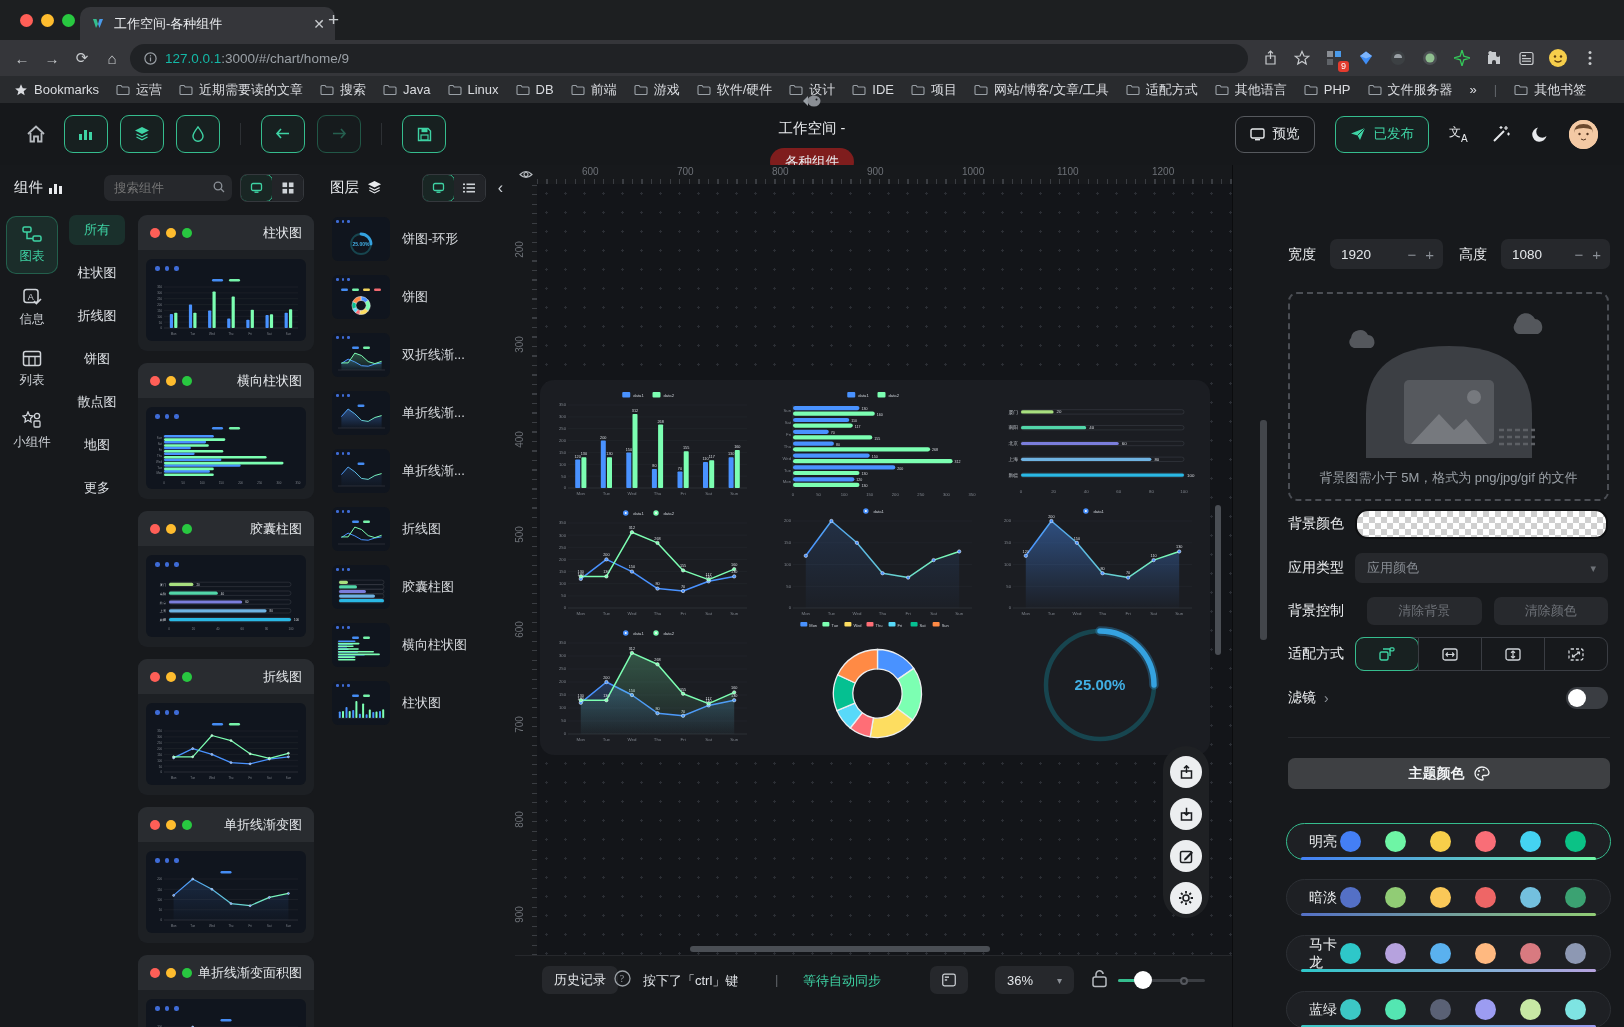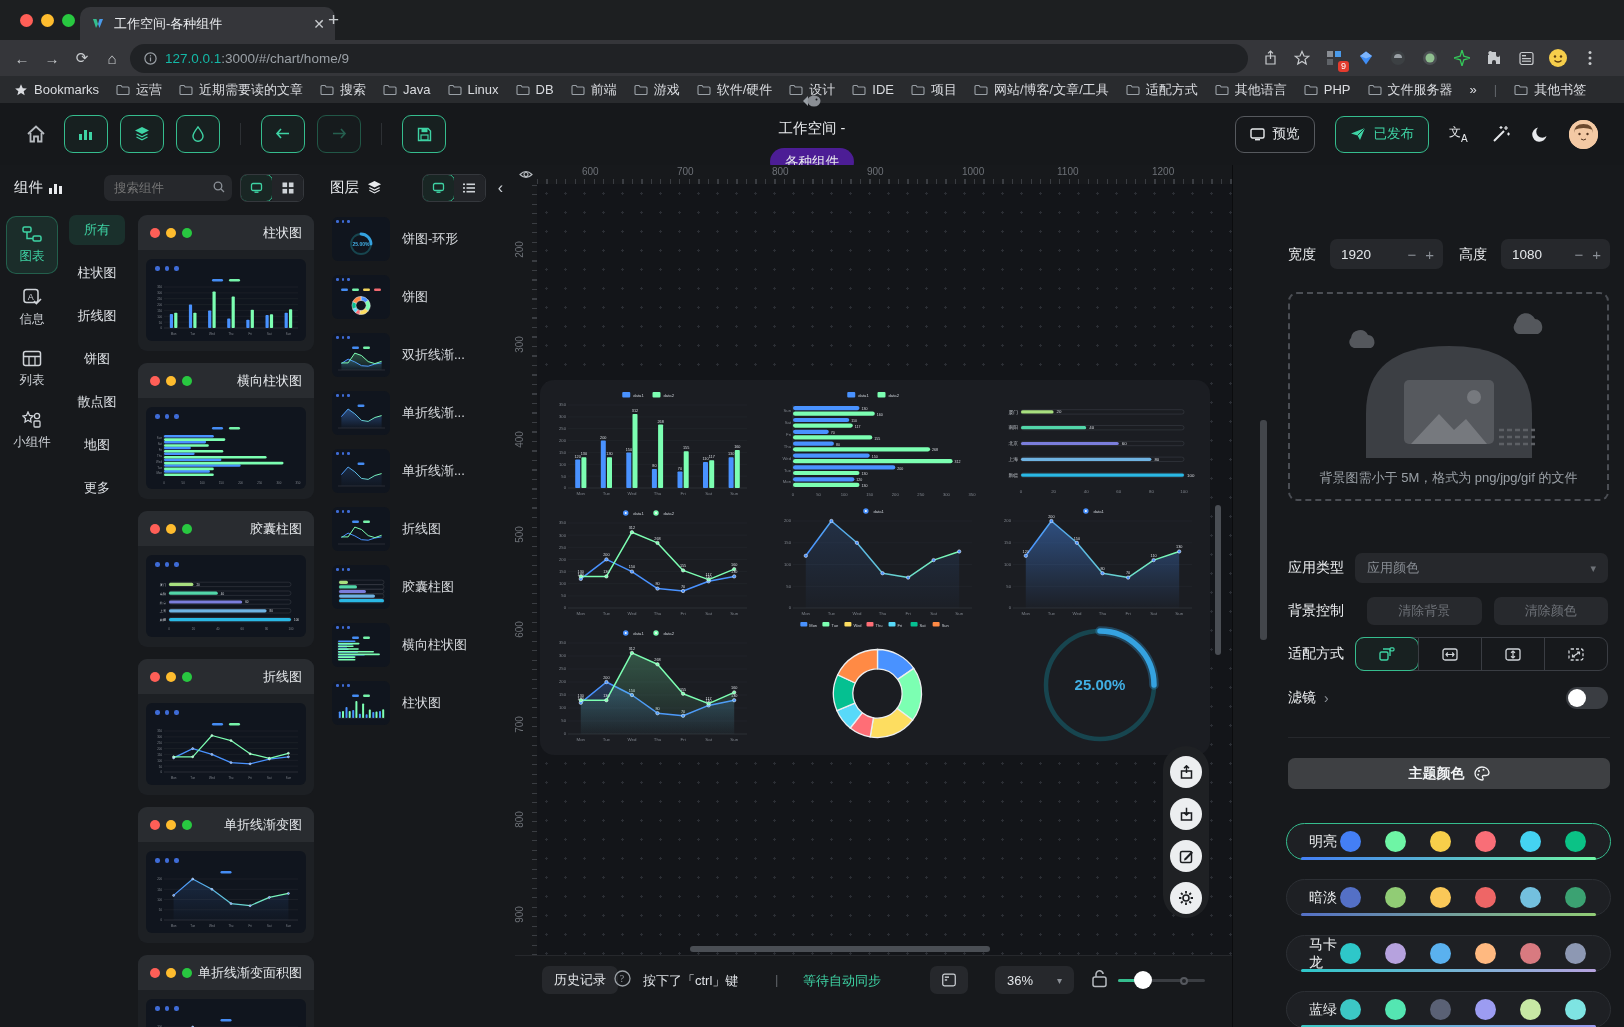--- a/index.html
+++ b/index.html
@@ -23,21 +23,21 @@
   .badge{position:absolute;right:-5px;bottom:-4px;background:#e33b2e;color:#fff;font-size:9px;border-radius:3px;padding:0 3px;line-height:11px;}
   .bookmarks{position:absolute;top:76px;left:0;right:0;height:27px;background:#292b2e;display:flex;align-items:center;padding:0 14px;gap:17px;font-size:13px;color:#dadce0;overflow:hidden;}
   .bm{display:inline-flex;align-items:center;gap:6px;white-space:nowrap;}
   .bm-sep{color:#5f6368;}
   
   .app-toolbar{position:absolute;top:103px;left:0;right:0;height:62px;background:#16181b;border-bottom:1px solid #0b0c0e;display:flex;align-items:center;padding:0 26px;gap:12px;}
   .tb-btn{width:42px;height:36px;border:1px solid #35bd8e;border-radius:9px;background:rgba(53,189,142,0.05);color:#3ed3a4;display:flex;align-items:center;justify-content:center;}
   .tb-btn.dim{opacity:.38;}
   .tb-sep{width:1px;height:22px;background:#2d3034;margin:0 8px;}
   .tb-center{position:absolute;left:50%;transform:translateX(-50%);display:flex;align-items:center;gap:10px;font-size:14.5px;color:#e8eaed;flex-direction:column;}
-  .proj-pill{background:#4c1d95;border-radius:14px;padding:5px 15px;font-size:13.5px;}
+  .proj-pill{background:#7f1d1d;border-radius:14px;padding:5px 15px;font-size:13.5px;}
   .tb-right{margin-left:auto;display:flex;align-items:center;gap:20px;}
   .btn-preview{height:35px;border:1px solid #56595e;border-radius:9px;background:transparent;color:#e8eaed;font-size:13.5px;display:flex;align-items:center;gap:8px;padding:0 14px;}
   .btn-publish{height:35px;border:1px solid #35bd8e;border-radius:9px;background:rgba(53,189,142,0.06);color:#3ed3a4;font-size:13.5px;display:flex;align-items:center;gap:8px;padding:0 14px;}
   .tb-ic{color:#e8eaed;}
   .avatar{width:29px;height:29px;border-radius:50%;overflow:hidden;background:#f3c9a4;}
   
   .comp-panel{position:absolute;top:165px;left:0;width:318px;bottom:0;background:#17191c;border-right:1px solid #0b0c0e;}
   .comp-head{position:absolute;top:0;left:0;right:0;height:45px;display:flex;align-items:center;padding:0 14px;gap:8px;}
   .comp-title{font-size:14.5px;display:flex;gap:6px;align-items:center;}
   .search{margin-left:auto;width:96px;height:26px;background:#26282c;border:none;border-radius:7px;color:#b7bbc0;font-size:12.5px;padding:0 22px 0 10px;outline:none;font-family:inherit;}
@@ -1621,20 +1621,24 @@
         <rect x="113" y="72" width="90" height="64" rx="5" fill="#56595e"></rect>
         <circle cx="183" cy="89" r="7" fill="#76797e"></circle>
         <path d="M120 136 L148 106 L163 122 L175 111 L196 136 Z" fill="#76797e"></path>
         <g stroke="#5d6065" stroke-width="2.5">
             <path d="M208 122 h36 M208 129 h36 M208 136 h36" stroke-dasharray="5 3"></path>
           </g>
       </svg>
       <div class="upload-hint">背景图需小于 5M，格式为 png/jpg/gif 的文件</div>
     </div>
 
+    <div class="sp-row" style="top:344px">
+      <span class="sp-label">背景颜色</span>
+      <span class="swatch"></span>
+    </div>
     <div class="sp-row" style="top:388px">
       <span class="sp-label">应用类型</span>
       <span class="select">
         <span>应用颜色</span>
         <span class="chev">▾</span>
       </span>
     </div>
     <div class="sp-row" style="top:432px;gap:12px">
       <span class="sp-label">背景控制</span>
       <span class="ctl-btn">

